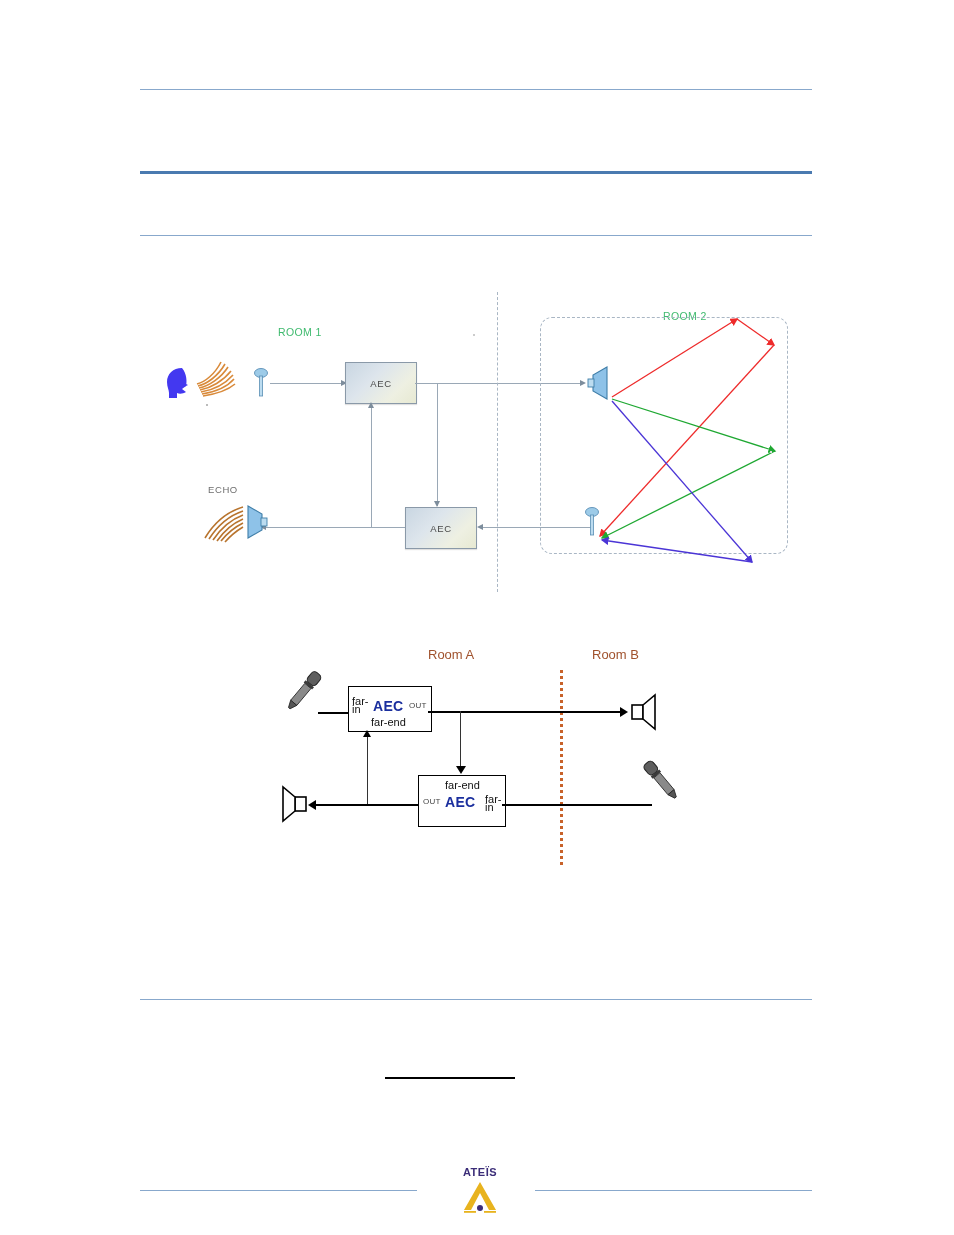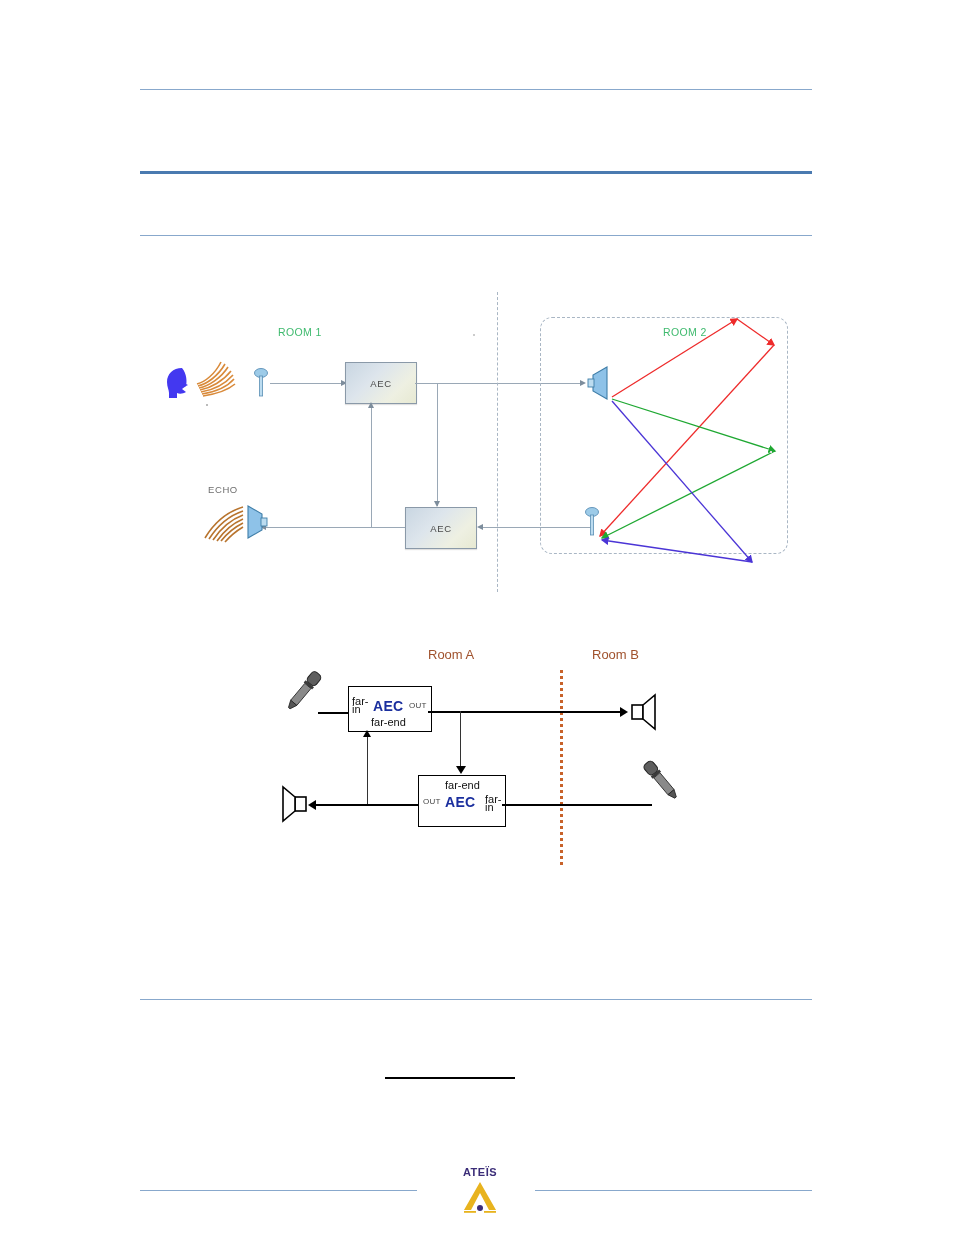--- a/index.html
+++ b/index.html
@@ -64,21 +64,21 @@
 
 <div class="page">
 
   <div class="rule thin" style="left:140px;top:75px;width:672px;"></div>
   <div class="rule thick" style="left:140px;top:157px;width:672px;"></div>
   <div class="rule thin" style="left:140px;top:221px;width:672px;"></div>
 
   <div id="diagram1">
 
     <div class="roomlabel" style="left:138px;top:42px;">ROOM 1</div>
-    <div class="roomlabel" style="left:523px;top:42px;text-align:center;">ROOM 2</div>
+    <div class="roomlabel" style="left:523px;top:26px;text-align:center;">ROOM 2</div>
     <div class="echolabel" style="left:68px;top:200px;">ECHO</div>
 
     <div style="position:absolute;left:66px;top:120px;width:2px;height:2px;background:#bbb;"></div>
     <div style="position:absolute;left:333px;top:50px;width:2px;height:2px;background:#ccc;"></div>
 
     <div style="position:absolute;left:20px;top:78px;width:40px;height:40px;">
       <svg width="40" height="40" viewBox="0 0 40 40">
         <path d="M22 6 C13 6 7 12 7 20 C7 25 9 28 9 31 L9 36 L17 36 L17 31 C19 32 23 32 26 30 L22 27 L26 24 C27 20 27 12 22 6 Z" fill="#4338f0"></path>
         <path d="M24 21 l4 2 -4 2" fill="#4338f0"></path>
       </svg>

